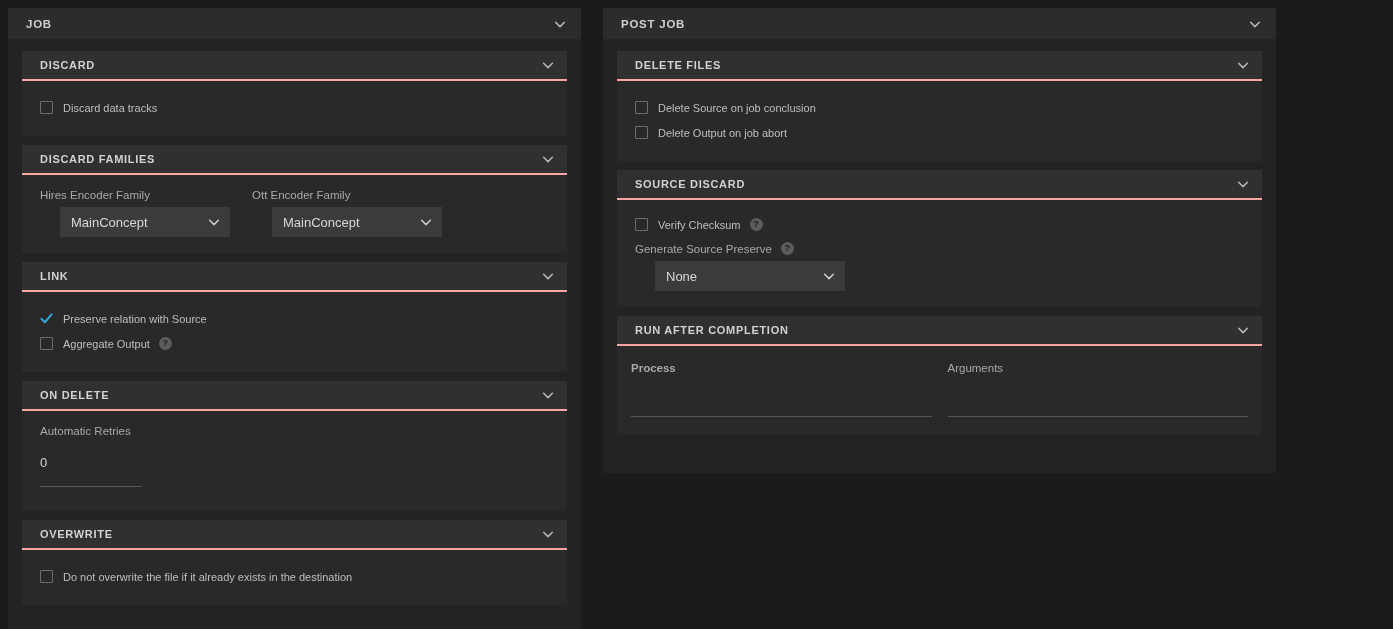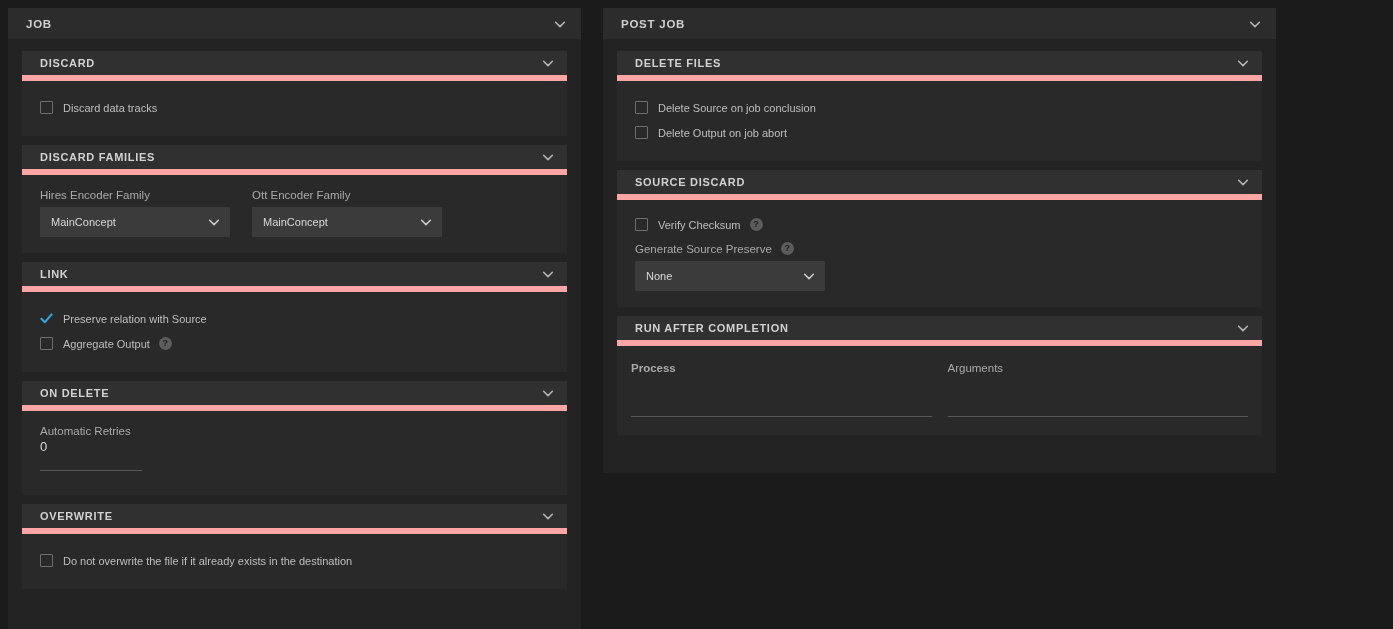--- a/index.html
+++ b/index.html
@@ -61,21 +61,21 @@
     display: flex;
     flex-direction: column;
   }
   .section-header {
     height: 30px;
     background: #303030;
     display: flex;
     align-items: center;
     justify-content: space-between;
     padding: 0 12px 0 18px;
-    border-bottom: 6px solid #fca5a5;
+    border-bottom: 2px solid #fca5a5;
   }
   .section-header .title {
     font-size: 11px;
     font-weight: bold;
     letter-spacing: .7px;
     color: #d2d2d2;
   }
   .section-body {
     padding: 14px 18px 16px 18px;
   }
@@ -135,21 +135,22 @@
     margin-bottom: 6px;
   }
   .select {
     height: 30px;
     background: #3b3b3b;
     display: flex;
     align-items: center;
     justify-content: space-between;
     padding: 0 9px 0 11px;
     color: #d8d8d8;
-    font-size: 11px;
+    font-size: 13px;
+    margin-left: 20px;
   }
   .select .chevron { opacity: 1; }
 
   .cols { display: flex; }
 
   
   .uline-field { display: flex; flex-direction: column; }
   .uline-value {
     font-size: 13px;
     color: #d6d6d6;
@@ -250,21 +251,21 @@
 
       <div class="section">
         <div class="section-header">
           <span class="title">ON DELETE</span>
           <svg class="chevron" viewBox="0 0 16 16">
               <path d="M3 6 L8 11 L13 6"></path>
             </svg>
         </div>
         <div class="section-body" style="padding-bottom:24px;">
           <div class="uline-field" style="width:102px;">
-            <div class="field-label" style="margin-bottom:2px;">Automatic Retries</div>
+            <div class="field-label" style="margin-bottom:18px;">Automatic Retries</div>
             <div class="uline">
               <div class="uline-value" style="padding-bottom:16px;">0</div>
             </div>
           </div>
         </div>
       </div>
 
       <div class="section">
         <div class="section-header">
           <span class="title">OVERWRITE</span>

